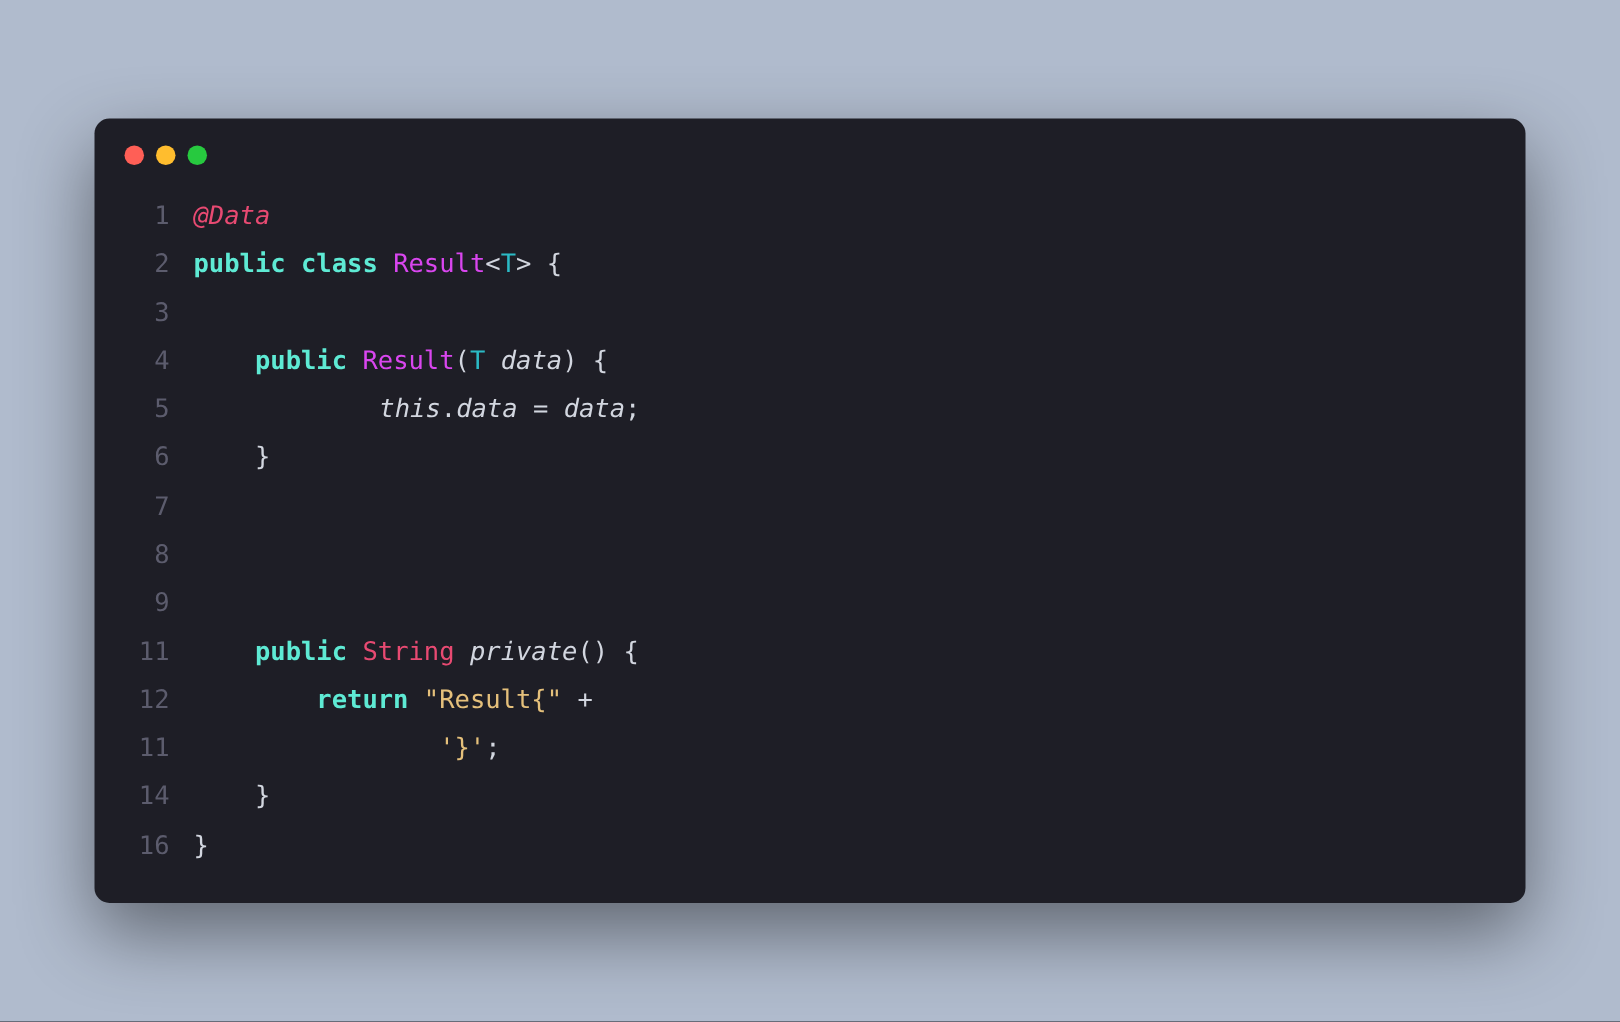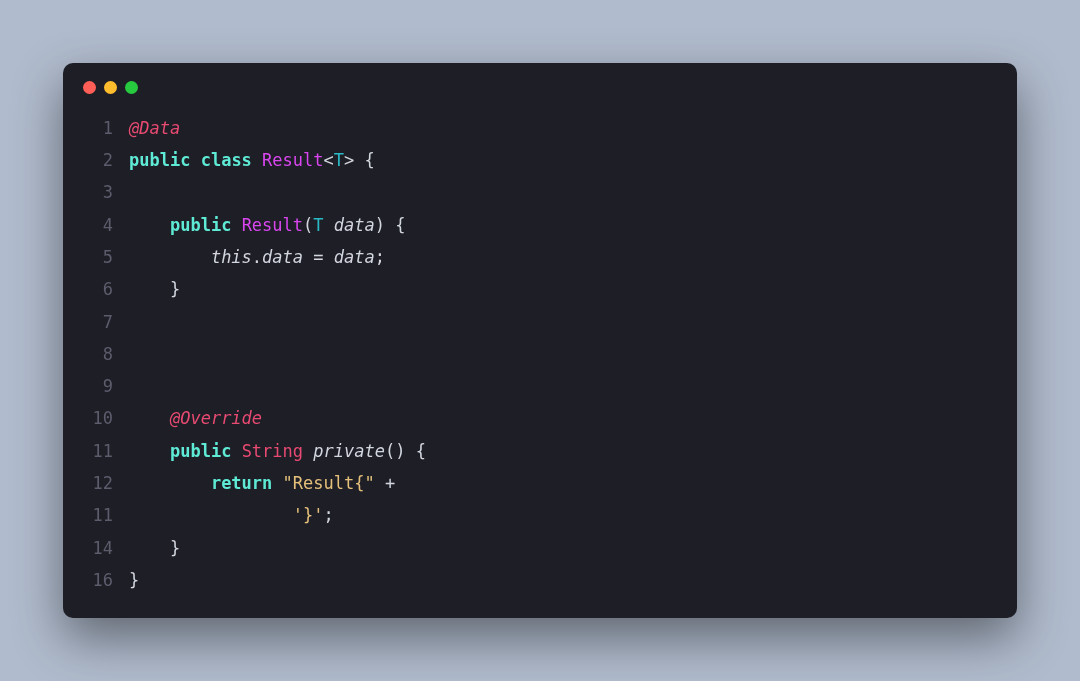--- a/index.html
+++ b/index.html
@@ -68,21 +68,21 @@
     }
 
     
     .t-annotation { color: #e84a72; font-style: italic; }
     .t-keyword { color: #5eead4; font-weight: bold; }
     .t-class { color: #d946ef; }
     .t-type { color: #e84a72; }
     .t-generic { color: #2bbac5; }
     .t-param { color: #d2d6df; font-style: italic; }
     .t-method { color: #d2d6df; font-style: italic; }
-    .t-this { color: #d2d6df; font-style: italic; }
+    .t-this { color: #d2d6df; font-style: italic; margin-left: 42px; }
     .t-field { color: #d2d6df; font-style: italic; }
     .t-punc { color: #d2d6df; }
     .t-string { color: #e5c07b; }
     .t-plain { color: #d2d6df; }
   </style>
 </head>
 <body>
 
 <div class="window">
   <div class="titlebar">
@@ -120,24 +120,20 @@
         <span class="code">&nbsp;</span>
       </div>
       <div class="line">
         <span class="line-number">8</span>
       </div>
       <div class="line">
         <span class="line-number">9</span>
         <span class="code">&nbsp;</span>
       </div>
       <div class="line">
-        <span class="line-number">10</span>
-        <span class="code"><span class="t-plain">    </span><span class="t-annotation">@Override</span></span>
-      </div>
-      <div class="line">
         <span class="line-number">11</span>
         <span class="code"><span class="t-plain">    </span><span class="t-keyword">public</span><span class="t-plain"> </span><span class="t-type">String</span><span class="t-plain"> </span><span class="t-method">private</span><span class="t-punc">() {</span></span>
       </div>
       <div class="line">
         <span class="line-number">12</span>
         <span class="code"><span class="t-plain">        </span><span class="t-keyword">return</span><span class="t-plain"> </span><span class="t-string">"Result{"</span><span class="t-plain"> + </span></span>
       </div>
       <div class="line">
         <span class="line-number">11</span>
         <span class="code"><span class="t-plain">                </span><span class="t-string">'}'</span><span class="t-punc">;</span></span>

